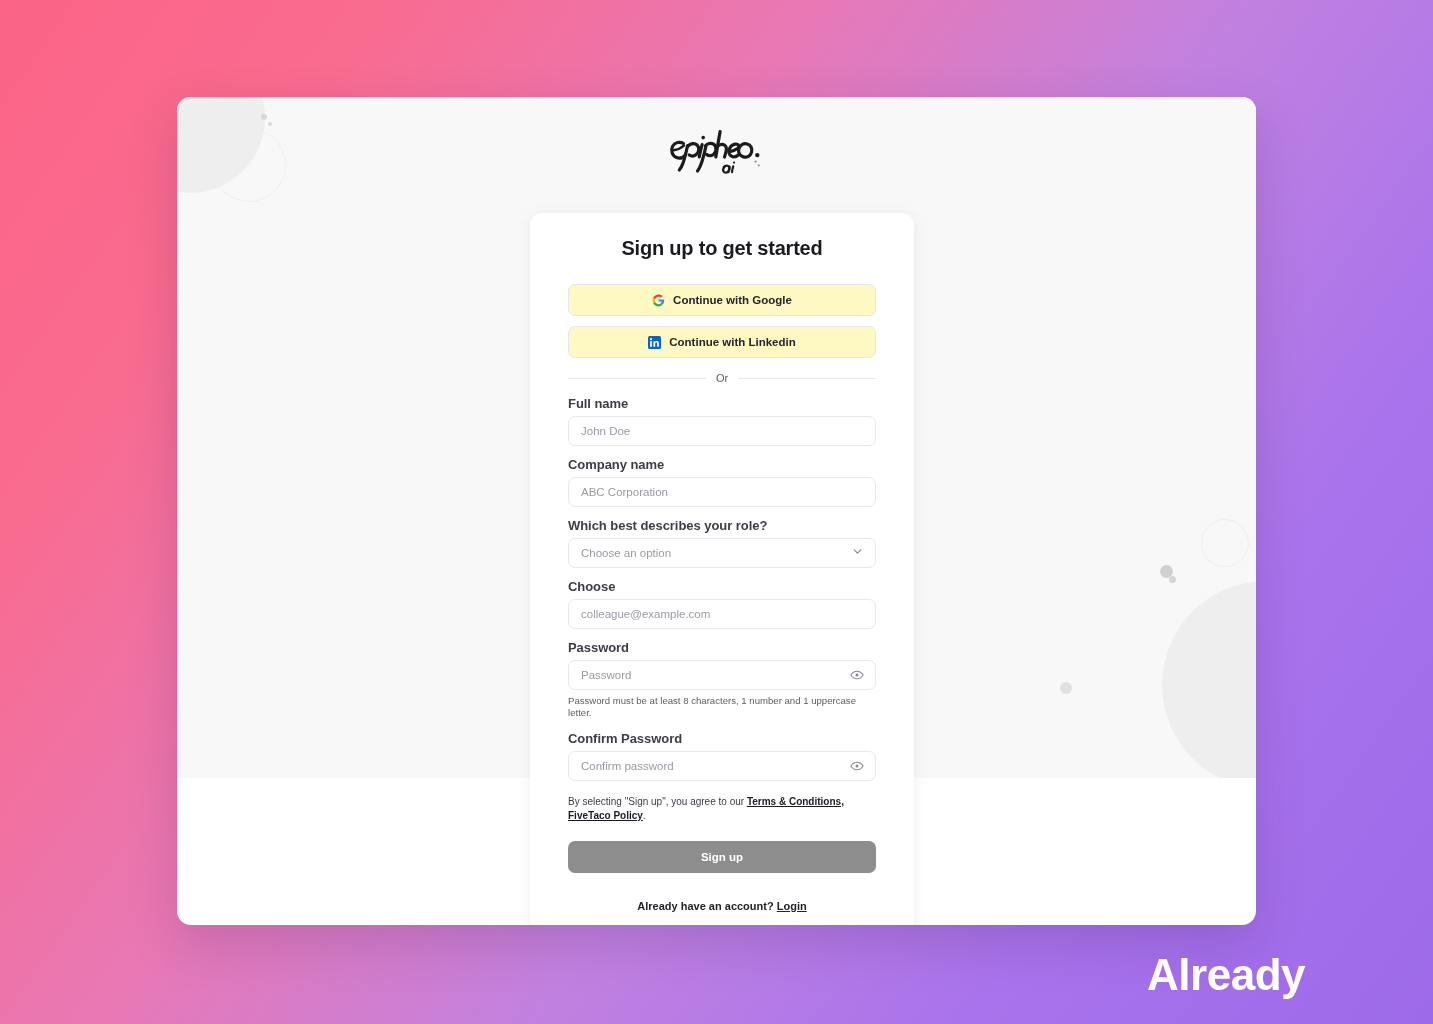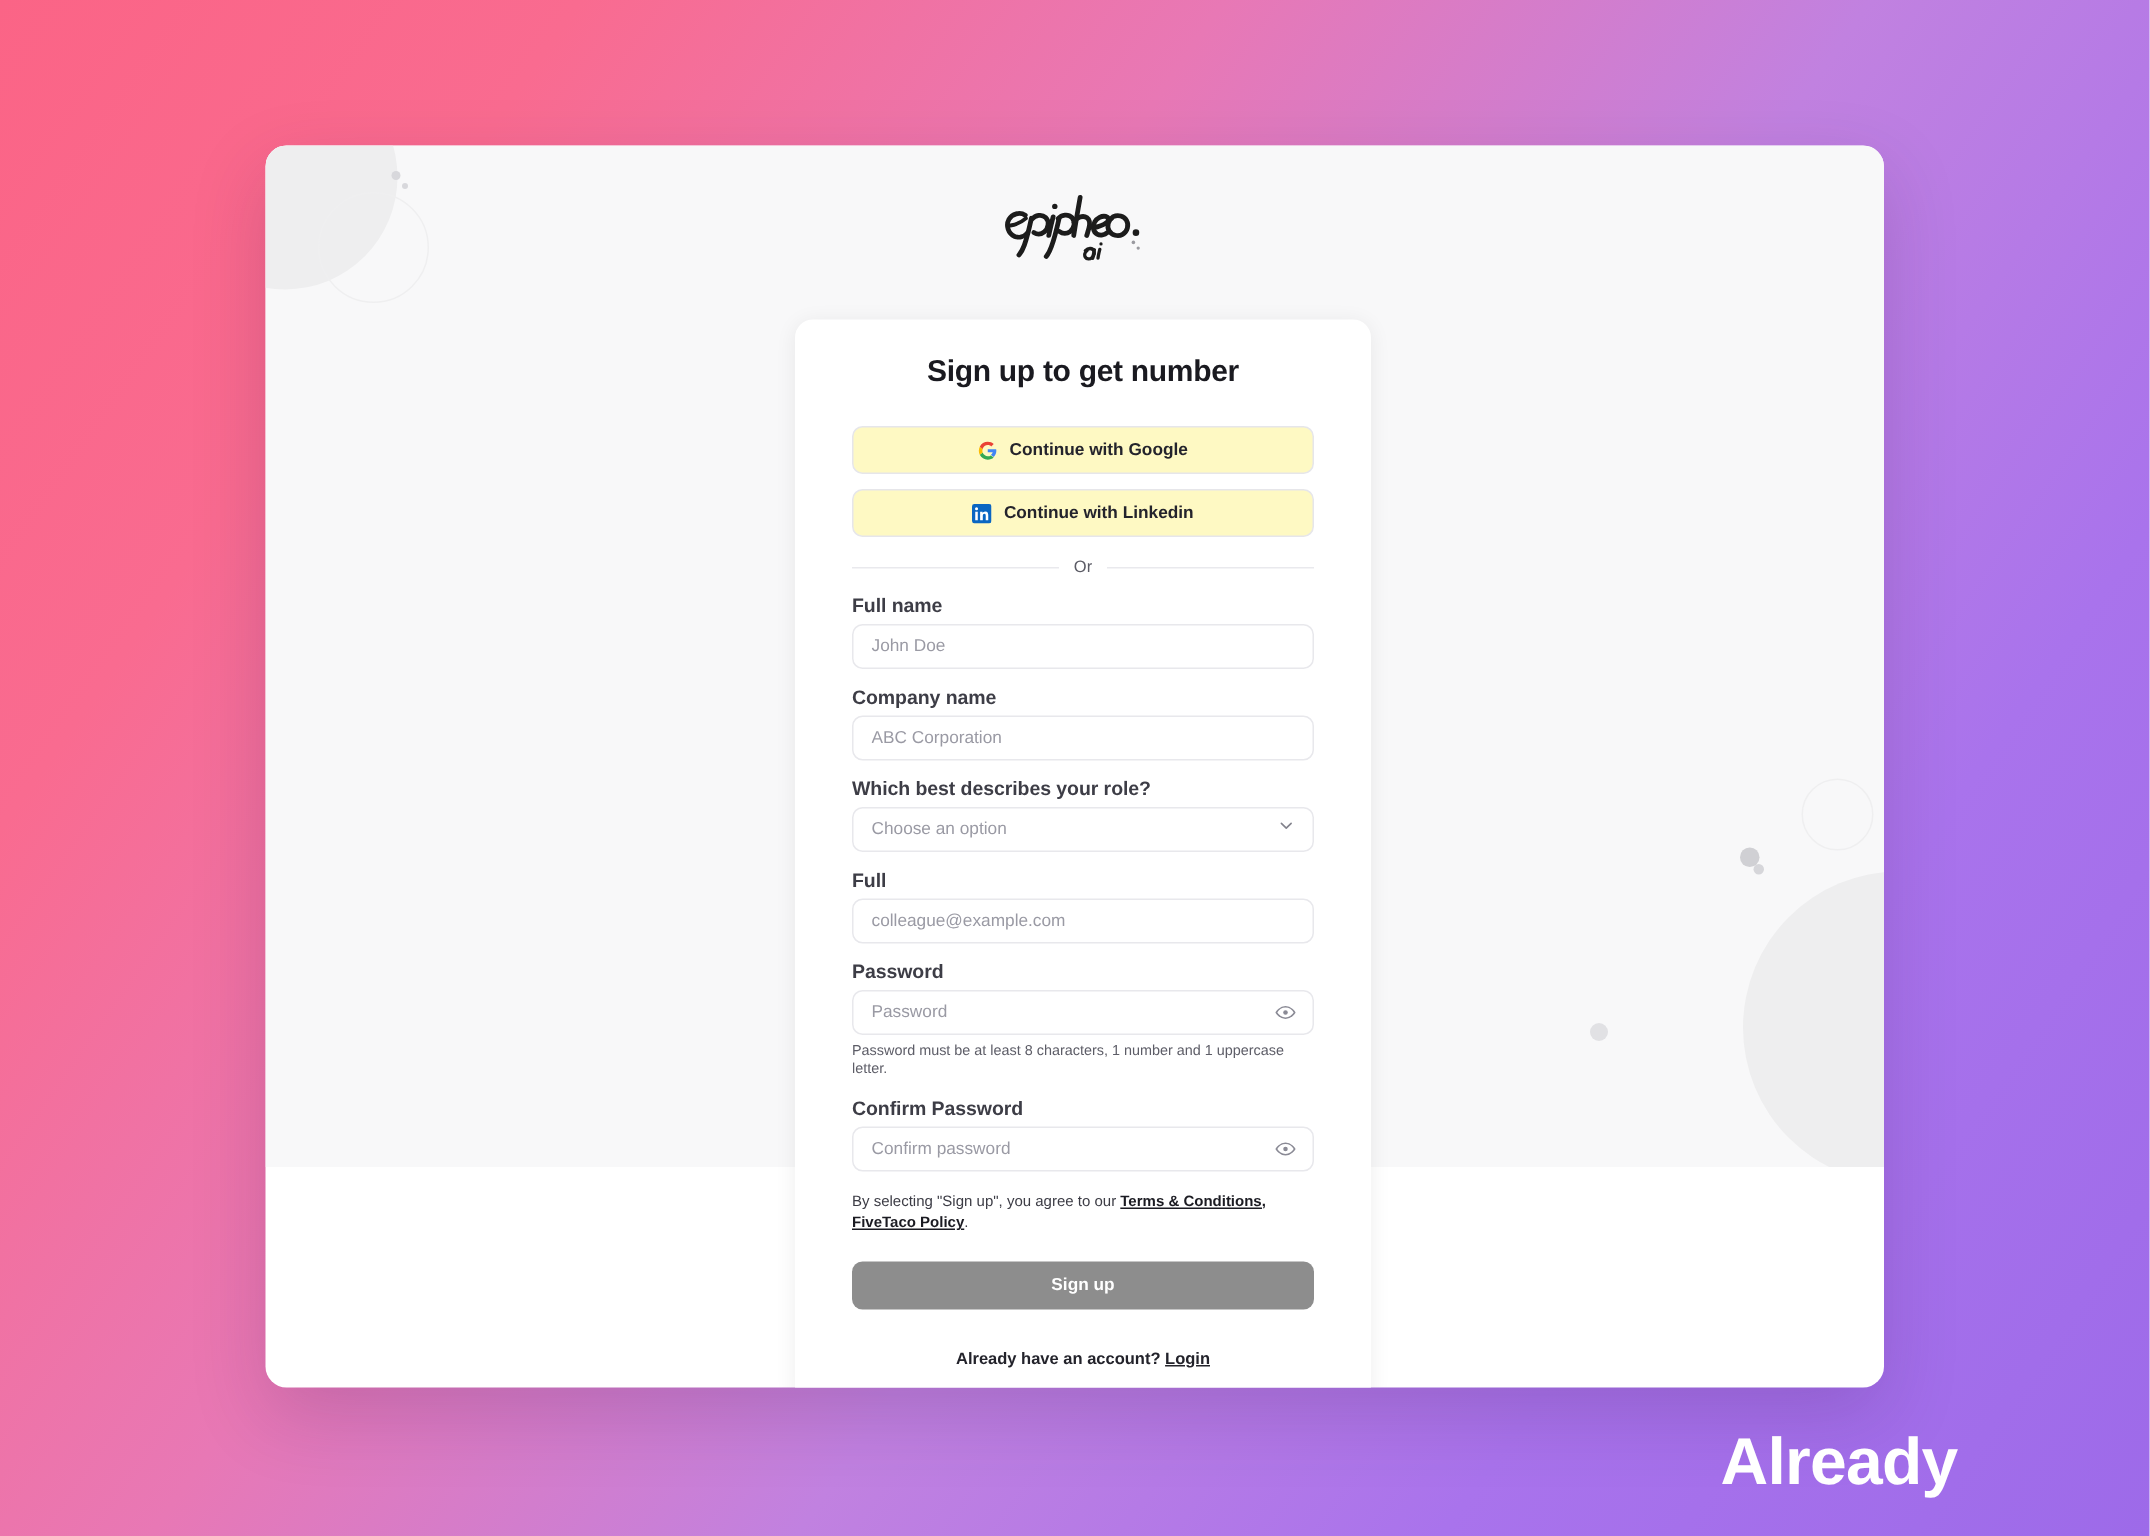--- a/index.html
+++ b/index.html
@@ -257,21 +257,21 @@
         <path d="M54.6 44.1c1.9-2 4.9-1.9 5.7.3.5 1.5-.1 3.3-1.4 4.4-1.4 1.2-3.4 1.1-4.3-.3-.9-1.4-.4-3.3 1.1-4.5" stroke-width="2.2"></path>
         <path d="M60.6 43.5c-.5 2.3-.9 4-1.1 5.7" stroke-width="2.2"></path>
         <path d="M64.2 43.3c-.6 2.3-1 4-1.2 5.8" stroke-width="2.2"></path>
         <circle cx="65" cy="39.6" r="1.1" fill="#1c1c1c" stroke="none"></circle>
       </g>
     </svg>
   </div>
 
   <div class="card">
 
-    <h1 class="card-title">Sign up to get number</h1>
+    <h1 class="card-title">Sign up to get started</h1>
 
     <button class="oauth-btn">
       <span class="oauth-icon">
         <svg viewBox="0 0 48 48" width="13" height="13">
           <path fill="#4285F4" d="M45.1 24.5c0-1.6-.1-2.7-.4-3.9H24v7.1h12.1c-.2 1.8-1.6 4.6-4.5 6.4l6.9 5.3c4-3.7 6.6-9.2 6.6-14.9z"></path>
           <path fill="#34A853" d="M24 46c5.9 0 10.9-2 14.5-5.3l-6.9-5.3c-1.9 1.3-4.4 2.2-7.6 2.2-5.8 0-10.7-3.8-12.5-9l-7.1 5.5C8 41.3 15.4 46 24 46z"></path>
           <path fill="#FBBC05" d="M11.5 28.6c-.5-1.4-.7-2.9-.7-4.6s.3-3.2.7-4.6l-7.1-5.5C2.9 16.8 2 20.3 2 24s.9 7.2 2.4 10.1l7.1-5.5z"></path>
           <path fill="#EA4335" d="M24 10.1c4.1 0 6.9 1.8 8.5 3.3l6.2-6C34.9 3.9 29.9 2 24 2 15.4 2 8 6.7 4.4 13.9l7.1 5.5c1.8-5.2 6.7-9.3 12.5-9.3z"></path>
         </svg>
       </span>
@@ -316,21 +316,21 @@
         <span class="select-value">Choose an option</span>
         <span>
           <svg width="13" height="13" viewBox="0 0 24 24" fill="none" stroke="#83838d" stroke-width="2" stroke-linecap="round" stroke-linejoin="round">
             <polyline points="6 9 12 15 18 9"></polyline>
           </svg>
         </span>
       </div>
     </div>
 
     <div class="field">
-      <label class="field-label">Full</label>
+      <label class="field-label">Choose</label>
       <div class="input-shell">
         <input type="text" placeholder="colleague@example.com" style="">
       </div>
     </div>
 
     <div class="field">
       <label class="field-label">Password</label>
       <div class="input-shell has-icon">
         <input type="text" placeholder="Password" style="">
         <span class="trailing-icon">

